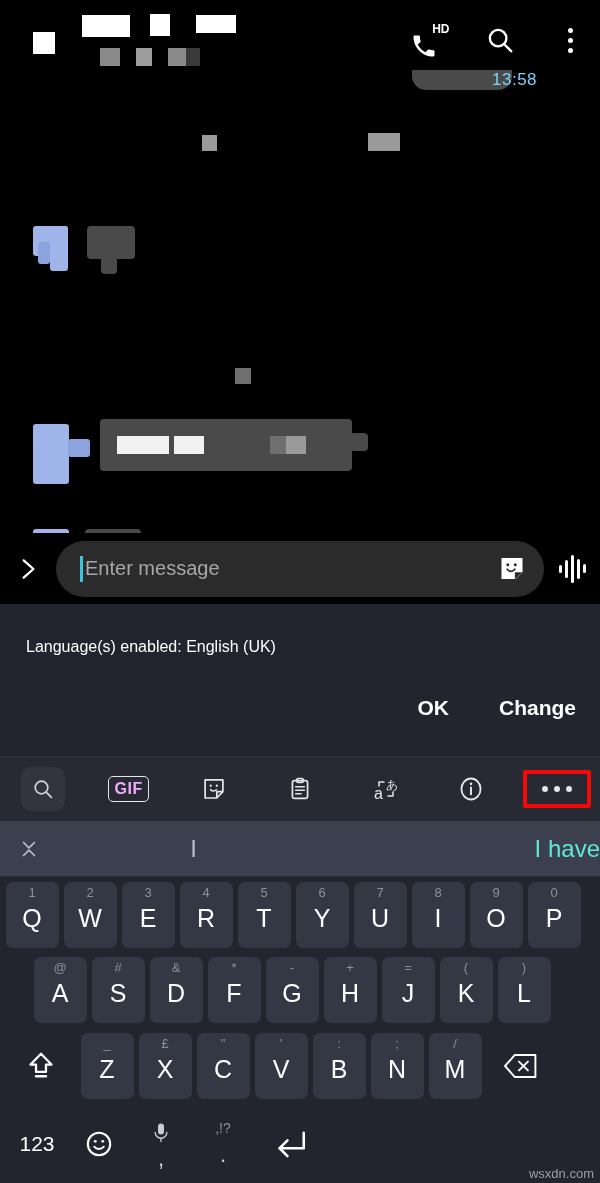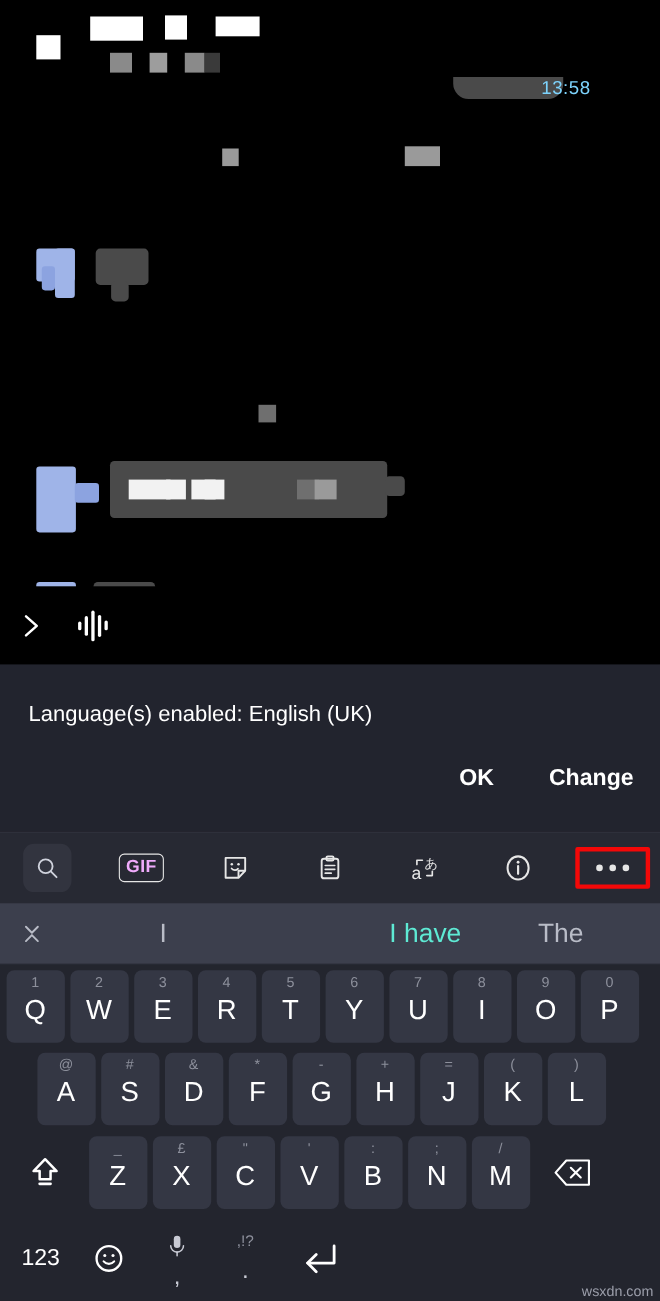--- a/index.html
+++ b/index.html
@@ -43,21 +43,21 @@
   .msg-field { position: relative; flex: 1; height: 56px; background: #2b2b2b; border-radius: 28px;
                display: flex; align-items: center; padding: 0 14px 0 24px; }
   .caret { width: 3px; height: 26px; background: #36c6e0; margin-right: 2px; }
   .placeholder { color: #a7a7a7; font-size: 20px; }
   .sticker-ic { margin-left: auto; width: 36px; height: 36px; display:flex; align-items:center; justify-content:center; }
   .wave { width: 56px; display: flex; align-items: center; justify-content: center; gap: 3px; height: 40px; }
   .wave i { display:block; width: 3px; background: #fff; border-radius: 2px; }
 
   
   .lang-panel { position: absolute; left: 0; top: 604px; width: 600px; height: 152px; background: #22242e; }
-  .lang-text { position: absolute; left: 26px; top: 34px; color: #fff; font-size: 20px; }
+  .lang-text { position: absolute; left: 26px; top: 34px; color: #fff; font-size: 16px; }
   .lang-actions { position: absolute; right: 24px; top: 92px; display: flex; gap: 50px; }
   .lang-btn { color: #fff; font-size: 21px; font-weight: bold; }
 
   
   .sk-toolbar { position: absolute; left: 0; top: 756px; width: 600px; height: 65px; background: #272933;
                 border-top: 1px solid #32343f; display: flex; align-items: center; }
   .tb-item { flex: 1; display: flex; align-items: center; justify-content: center; height: 65px; position: relative; }
   .tb-box { width: 44px; height: 44px; border-radius: 10px; display: flex; align-items: center; justify-content: center; }
   .tb-box.active { background: #32343f; }
   .dots-h { display: flex; gap: 6px; }
@@ -96,20 +96,43 @@
     <div class="app-bar">
       <div class="redact" style="left:33px; top:32px; width:22px; height:22px;"></div>
       <div class="redact" style="left:82px; top:15px; width:48px; height:22px;"></div>
       <div class="redact" style="left:150px; top:14px; width:20px; height:22px;"></div>
       <div class="redact" style="left:196px; top:15px; width:40px; height:18px;"></div>
       <div class="redact sub" style="left:100px; top:48px; width:20px; height:18px;"></div>
       <div class="redact sub2" style="left:136px; top:48px; width:16px; height:18px;"></div>
       <div class="redact sub" style="left:168px; top:48px; width:18px; height:18px;"></div>
       <div class="redact sub3" style="left:186px; top:48px; width:14px; height:18px;"></div>
 
+      <div class="appbar-icons">
+        <div class="icon-btn">
+          <div class="phone-wrap">
+            <svg width="28" height="28" viewBox="0 0 24 24" style="position:absolute;left:0;bottom:0;">
+              <path fill="#fff" d="M6.6 10.8c1.4 2.8 3.8 5.1 6.6 6.6l2.2-2.2c.3-.3.7-.4 1-.2 1.1.4 2.4.6 3.6.6.6 0 1 .4 1 1V20c0 .6-.4 1-1 1C10.6 21 3 13.4 3 4c0-.6.4-1 1-1h3.5c.6 0 1 .4 1 1 0 1.3.2 2.5.6 3.6.1.4.1.8-.2 1.1l-2.3 2.1z"></path>
+            </svg>
+            <span class="hd-badge">HD</span>
+          </div>
+        </div>
+        <div class="icon-btn">
+          <svg width="30" height="30" viewBox="0 0 24 24">
+            <circle cx="10.5" cy="10.5" r="6.6" fill="none" stroke="#fff" stroke-width="1.9"></circle>
+            <line x1="15.4" y1="15.4" x2="21" y2="21" stroke="#fff" stroke-width="1.9" stroke-linecap="round"></line>
+          </svg>
+        </div>
+        <div class="icon-btn">
+          <span class="dots-v">
+              <i></i>
+              <i></i>
+              <i></i>
+            </span>
+        </div>
+      </div>
     </div>
 
     <div class="msg-area">
 
       <div class="bub" style="left:412px; top:-8px; width:100px; height:20px; border-radius:0 0 14px 14px;"></div>
       <div class="ts" style="left:492px; top:-8px;">13:58</div>
 
       <div class="px g" style="left:202px; top:57px; width:15px; height:16px;"></div>
       <div class="px g" style="left:368px; top:55px; width:32px; height:18px;"></div>
       <div class="avatar" style="left:33px; top:148px; width:35px; height:30px;"></div>
@@ -137,20 +160,33 @@
       <div class="bub" style="left:135px; top:484px; width:20px; height:16px;"></div>
       <div class="px g" style="left:167px; top:484px; width:20px; height:18px;"></div>
     </div>
 
     <div class="input-bar">
       <div class="chev">
         <svg width="26" height="30" viewBox="0 0 24 24">
           <polyline points="8,4 17,12 8,20" fill="none" stroke="#fff" stroke-width="2.1" stroke-linecap="round" stroke-linejoin="round"></polyline>
         </svg>
       </div>
+      <div class="msg-field">
+        <span class="caret"></span>
+        <span class="placeholder">Enter message</span>
+        <span class="sticker-ic">
+          <svg width="30" height="30" viewBox="0 0 24 24">
+            <path fill="#fff" d="M3.6 3.2h16.8v11.3L14.9 20H3.6z"></path>
+            <path fill="#2b2b2b" d="M14.3 20.2v-5.6h6z"></path>
+            <circle cx="8.6" cy="8.6" r="1.2" fill="#2b2b2b"></circle>
+            <circle cx="14.6" cy="8.6" r="1.2" fill="#2b2b2b"></circle>
+            <path d="M8.2 12.2c1.6 2.2 4.4 2.2 6 0" fill="none" stroke="#2b2b2b" stroke-width="1.4" stroke-linecap="round"></path>
+          </svg>
+        </span>
+      </div>
       <div class="wave">
         <span style="display:flex;align-items:center;gap:3px;height:30px;">
           <i style="height:8px"></i>
             <i style="height:18px"></i>
             <i style="height:28px"></i>
             <i style="height:20px"></i>
             <i style="height:9px"></i>
         </span>
       </div>
     </div>
@@ -235,21 +271,20 @@
 
   <div class="pred-bar">
     <div class="pred-collapse">
       <svg width="26" height="26" viewBox="0 0 24 24">
         <polyline points="7,6 12,11 17,6" fill="none" stroke="#b9bcc7" stroke-width="1.6" stroke-linecap="round" stroke-linejoin="round"></polyline>
         <polyline points="7,18 12,13 17,18" fill="none" stroke="#b9bcc7" stroke-width="1.6" stroke-linecap="round" stroke-linejoin="round"></polyline>
       </svg>
     </div>
     <div class="pred">I</div>
     <div class="pred primary">I have</div>
-    <div class="pred">The</div>
   </div>
 
   <div class="kb">
 
     <div class="krow" style="height:72px; padding:4px 3px 0 3px;">
       <div class="key" style="width:53px;height:66px;margin:0 2.5px;">
           <span class="sup">1</span>
           <span class="main">Q</span>
         </div>
       <div class="key" style="width:53px;height:66px;margin:0 2.5px;">

